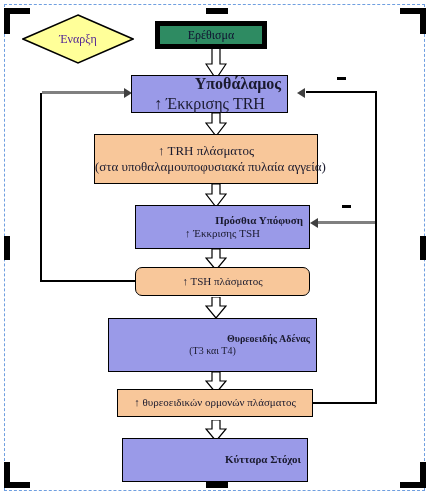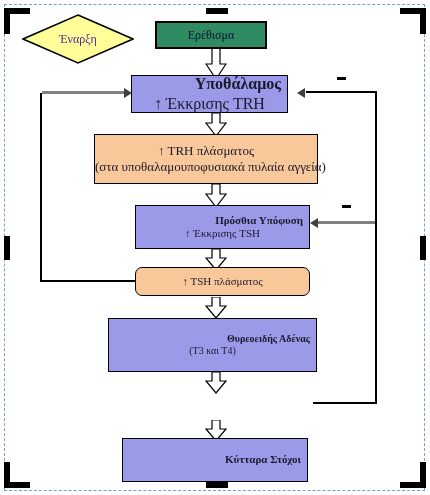--- a/index.html
+++ b/index.html
@@ -56,21 +56,21 @@
     white-space: nowrap;
   }
   .node .sub {
     display: block;
     text-align: center;
     white-space: nowrap;
   }
 
   .n-blue   { background: #9a9ae8; }
   .n-orange { background: #f8c79a; }
-  .n-green  { background: #2e8b62; border: 2px solid #000000; }
+  .n-green  { background: #2e8b62; border: 5px solid #000000; }
   .n-diamond{ background: transparent; border: none; }
 
   .diamond-shape {
     position: absolute;
     inset: 0;
   }
   .diamond-label {
     position: absolute;
     inset: 0;
     display: flex;
@@ -241,20 +241,25 @@
     </div>
   </div>
 
   <div class="node n-blue" style="left:108px;top:318px;width:209px;height:54px;font-size:10px;">
     <div class="center-box">
       <span class="ttl">Θυρεοειδής Αδένας</span>
       <span class="sub">(Τ3 και Τ4)</span>
     </div>
   </div>
 
+  <div class="node n-orange" style="left:117px;top:389px;width:196px;height:28px;font-size:11px;">
+    <div class="center-box">
+      <span class="sub">↑ θυρεοειδικών ορμονών πλάσματος</span>
+    </div>
+  </div>
 
   <div class="node n-blue" style="left:122px;top:438px;width:186px;height:44px;font-size:11px;">
     <div class="center-box">
       <span class="ttl">Κύτταρα Στόχοι</span>
     </div>
   </div>
 
 </div>
 
 </body></html>

